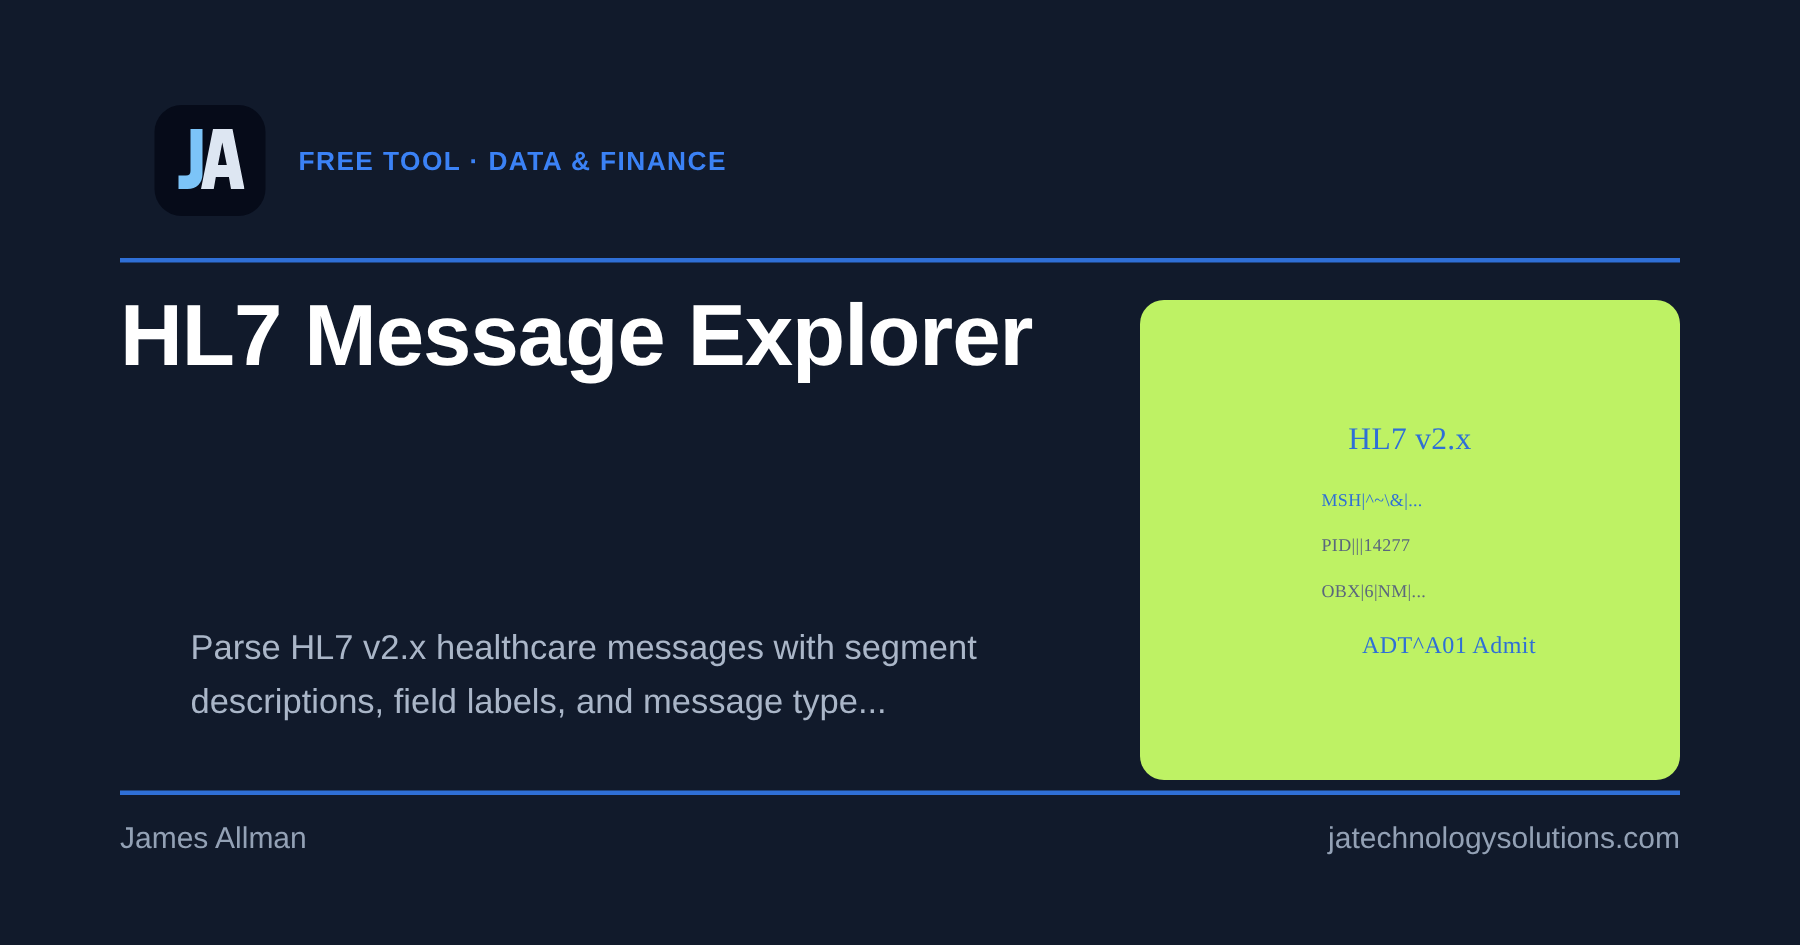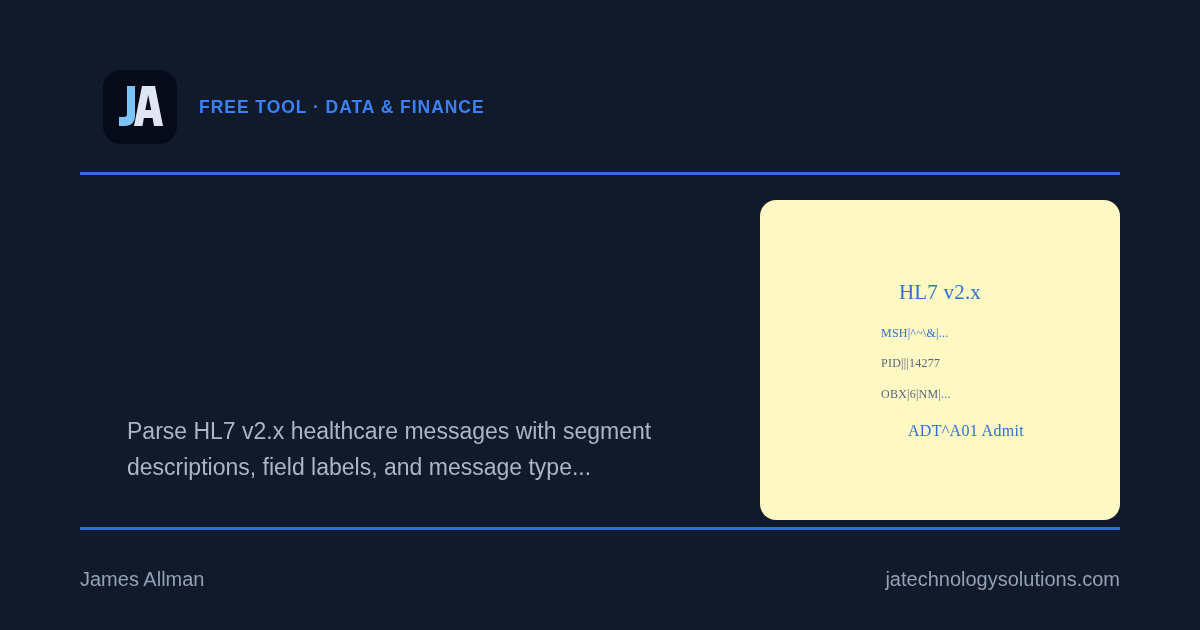--- a/index.html
+++ b/index.html
@@ -92,21 +92,21 @@
   }
 
   
   .preview-card {
     position: absolute;
     left: 760px;
     top: 200px;
     width: 360px;
     height: 320px;
     border-radius: 16px;
-    background: #fef9c3;
+    background: #bef264;
     display: flex;
     flex-direction: column;
     align-items: center;
     justify-content: center;
     font-family: "Liberation Serif", serif;
   }
 
   .preview-heading {
     font-size: 21px;
     color: #2f6fd6;
@@ -136,21 +136,21 @@
     margin-top: 4px;
     padding-left: 52px;
     letter-spacing: 0.02em;
     white-space: pre;
   }
 
   
   .footer {
     position: absolute;
     left: 80px;
-    top: 568px;
+    top: 548px;
     width: 1040px;
     display: flex;
     align-items: center;
     justify-content: space-between;
     text-align: center;
   }
 
   .footer-author,
   .footer-site {
     font-size: 20px;
@@ -168,20 +168,21 @@
       <svg width="46" height="42" viewBox="0 0 46 42" aria-hidden="true">
         <path d="M4 0 H18 V30 C18 36 14 40 8 40 H2 V31 H7 C9 31 10 30 10 28 V0 Z" fill="#7cc4f8"></path>
         <path d="M29 0 H38 L46 40 H37 L35.6 32 H26.9 L25.5 40 H17 L25 0 Z M28.3 24 H34.2 L31.2 9 Z" fill="#dde6f2"></path>
       </svg>
     </div>
     <div class="eyebrow">FREE TOOL · DATA &amp; FINANCE</div>
   </div>
 
   <div class="rule rule-top"></div>
 
+  <h1 class="title">HL7 Message Explorer</h1>
 
   <p class="description">Parse HL7 v2.x healthcare messages with segment descriptions, field labels, and message type...</p>
 
   <div class="preview-card">
     <div class="preview-heading">HL7 v2.x</div>
 
     <div class="segment-list">
       <div class="segment-line accent">MSH|^~\&amp;|...</div>
       <div class="segment-line muted">PID|||14277</div>
       <div class="segment-line muted">OBX|6|NM|...</div>

